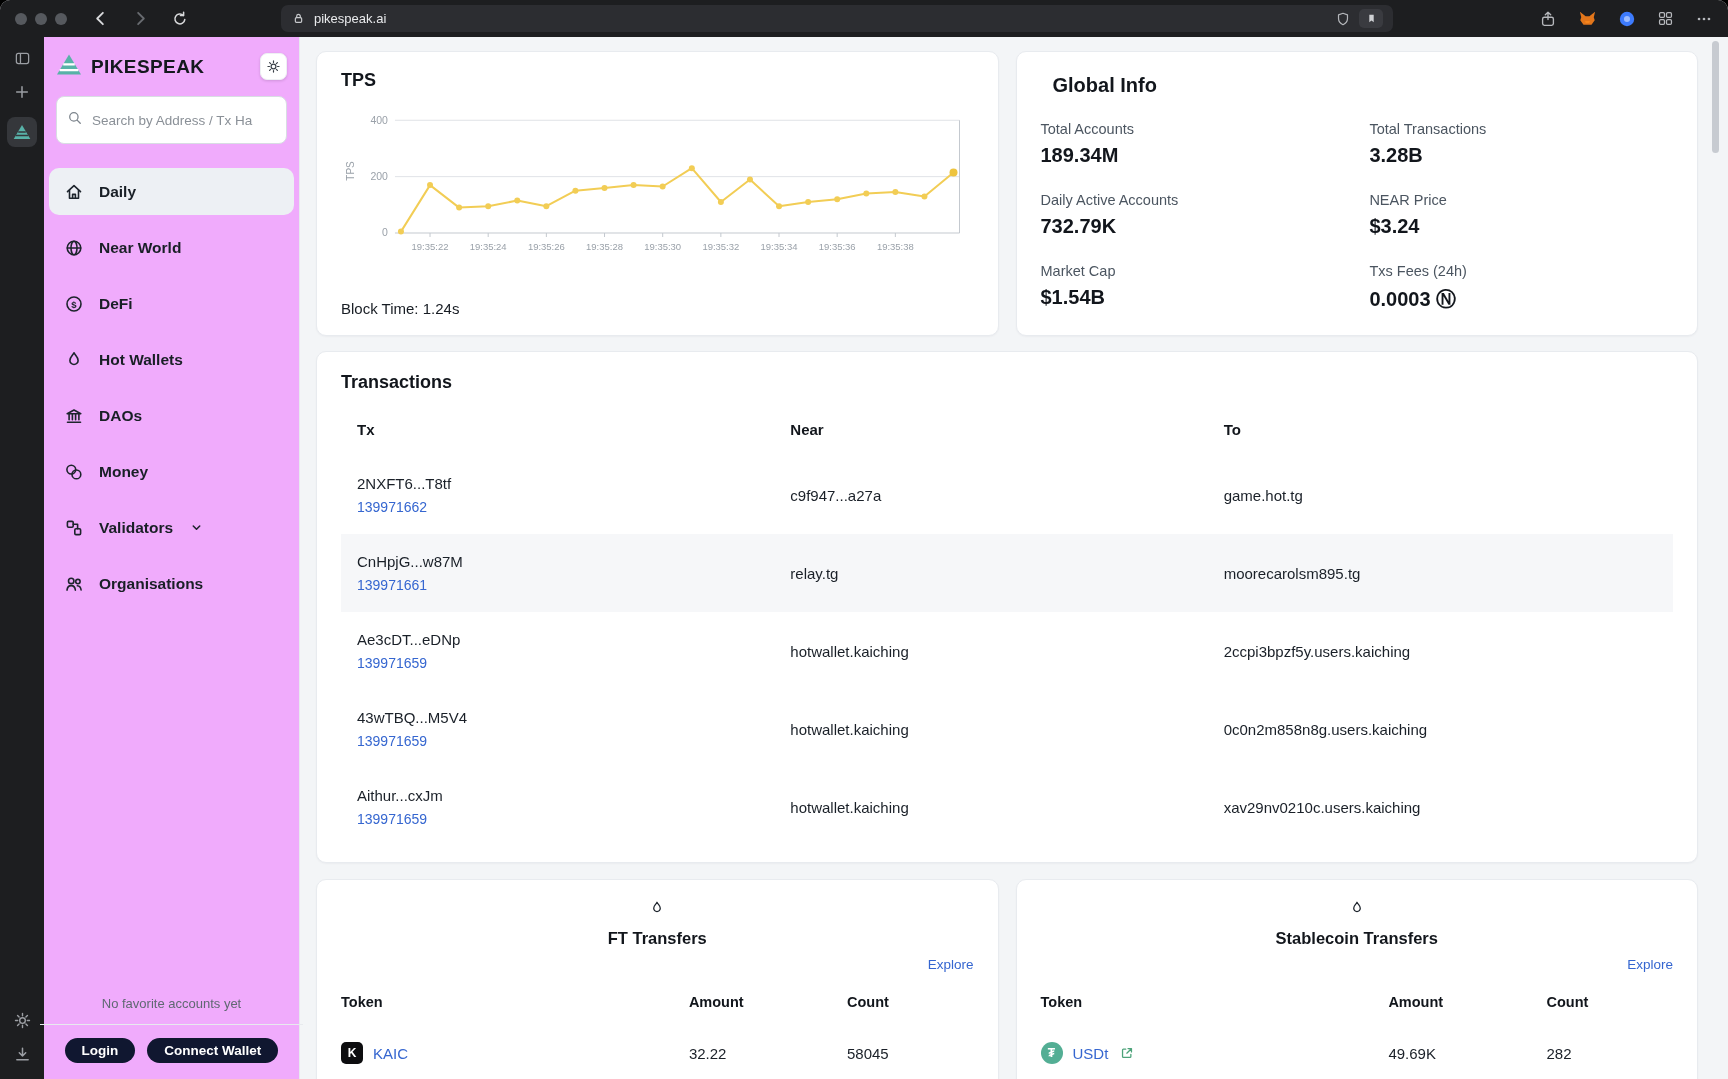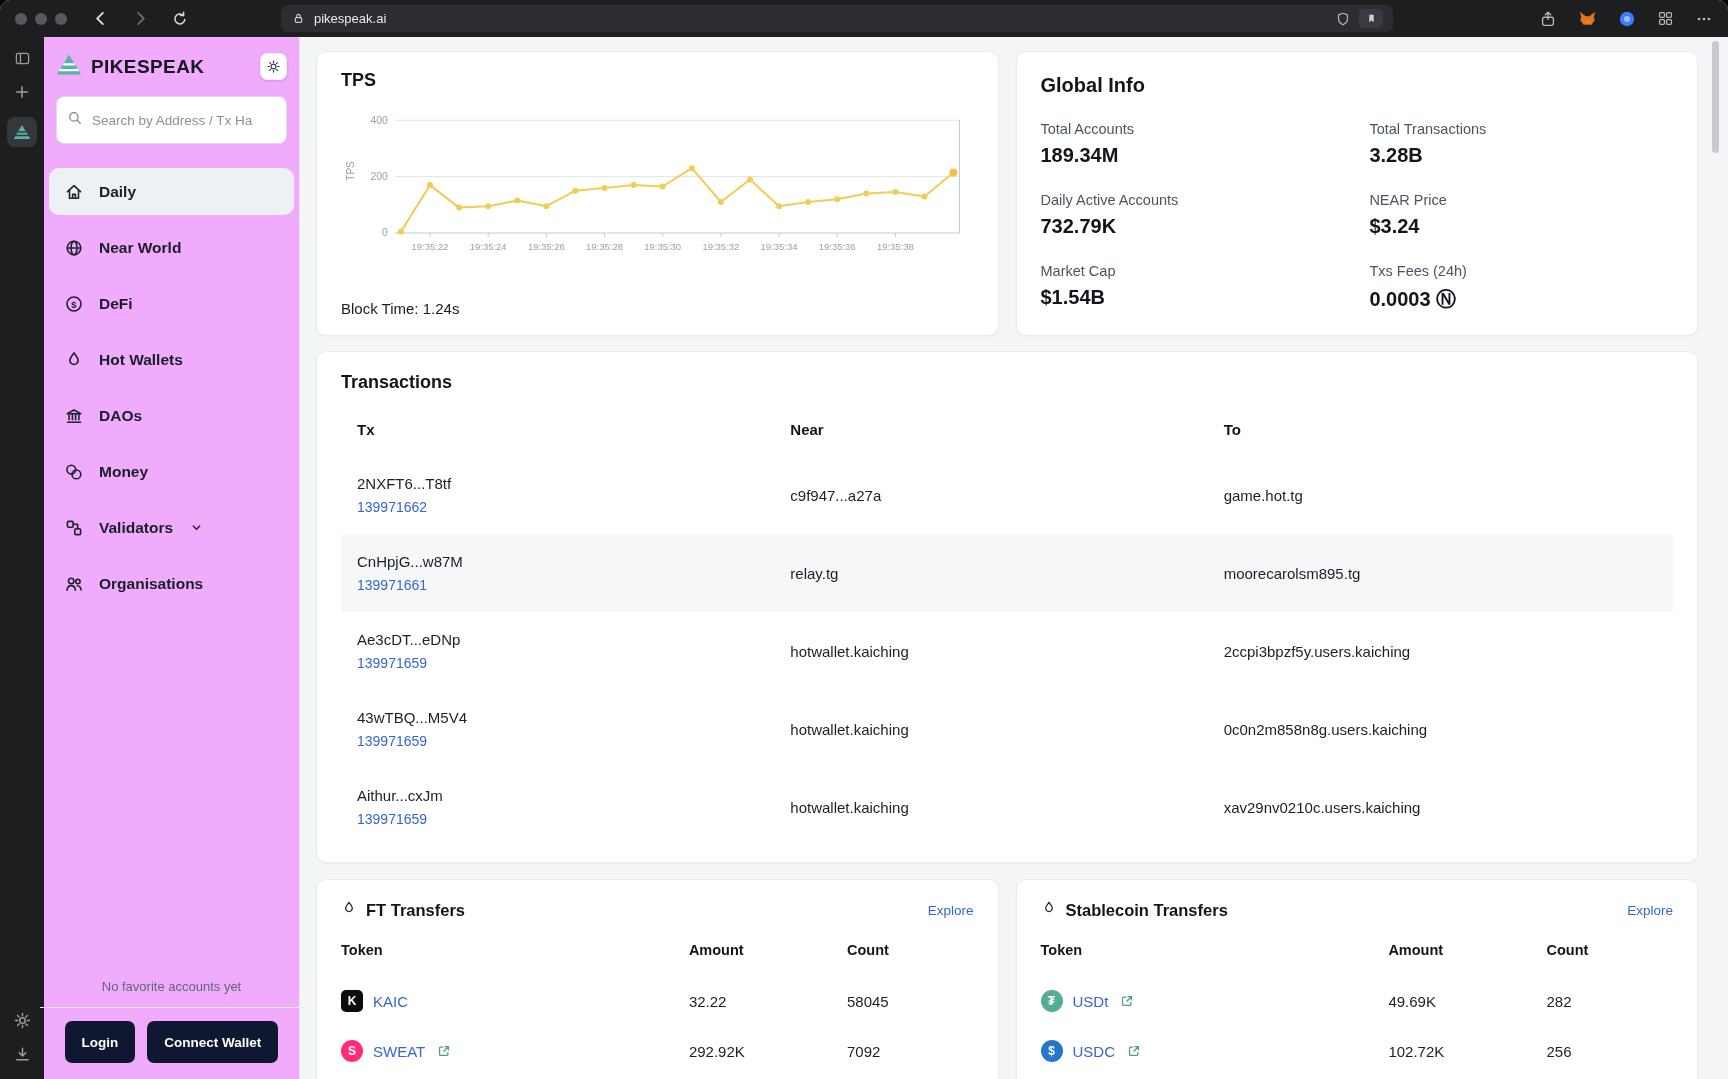--- a/index.html
+++ b/index.html
@@ -50,51 +50,51 @@
   .search input::placeholder { color:#8a9097; }
   .nav { margin-top:24px; display:flex; flex-direction:column; gap:9px; }
   .nav-item { height:47px; display:flex; align-items:center; gap:15px; padding:0 15px; margin:0 -7px;
               border-radius:10px; font-size:15.5px; font-weight:600; color:#191f26; cursor:pointer; }
   .nav-item.active { background:#edf0f4; }
   .nav-ico, .chev { display:flex; }
   .side-bottom { margin-top:auto; }
   .fav-note { font-size:13px; color:#5f6872; text-align:center; padding:10px 0 13px; }
   .side-actions { border-top:1px solid #e7eaee; margin:0 -16px; padding:13px 16px 2px;
                   display:flex; justify-content:center; gap:12px; }
-  .btn-dark { background:#101730; color:#fff; border:0; border-radius:7px; height:42px; padding:0 17px;
+  .btn-dark { background:#101730; color:#fff; border:0; border-radius:15px; height:25px; padding:0 17px;
               font:600 13.5px "Liberation Sans",sans-serif; cursor:pointer; white-space:nowrap; }
 
   
   .content { flex:1; min-width:0; padding:14px 30px 0 16px; display:flex; flex-direction:column;
              gap:16px; overflow:hidden; }
   .card { background:#fff; border:1px solid #e8ebef; border-radius:10px;
           box-shadow:0 1px 2px rgba(16,24,40,.04); }
   .row-top { display:grid; grid-template-columns:1fr 1fr; gap:17px; height:284px; flex:none; }
   .tps-card { padding:18px 24px; display:flex; flex-direction:column; }
   .card-title { font-size:18px; font-weight:700; color:#12161c; }
   .tps-svg { margin-top:2px; }
   .block-time { margin-top:auto; font-size:15px; color:#171c23; }
   .global-card { padding:22px 24px; }
-  .gi-title { font-size:20px; font-weight:700; color:#12161c; margin-bottom:24px; }
+  .gi-title { font-size:20px; font-weight:700; color:#12161c; margin-bottom:24px;margin-left:12px; }
   .stats-grid { display:grid; grid-template-columns:52% 48%; row-gap:25px; }
   .stat-label { font-size:14.5px; color:#4b5560; margin-bottom:7px; }
   .stat-value { font-size:20px; font-weight:700; color:#12161c; }
 
   .tx-card { padding:20px 24px 16px; flex:none; }
   .tx-title { margin-bottom:28px; }
   .tbl-head, .tx-row { display:grid; grid-template-columns:1fr 1fr 1fr; }
   .tbl-head { padding:0 16px 18px; font-size:15px; font-weight:700; color:#12161c; }
   .tx-row { align-items:center; padding:19px 16px; font-size:15px; color:#1a2028; cursor:default; }
   .tx-row.hl { background:#f6f7f9; }
   .tx-hash { margin-bottom:7px; }
   .tx-block { font-size:14px; color:#3566d0; cursor:pointer; }
 
   .row-bottom { display:grid; grid-template-columns:1fr 1fr; gap:17px; flex:none; min-height:300px; }
   .mini-card { padding:20px 24px; }
-  .mini-head { display:flex; align-items:center; gap:9px; }
+  .mini-head { display:flex; align-items:center; gap:9px;flex-direction:column; }
   .mini-title { font-size:16.5px; font-weight:700; color:#12161c; }
   .explore { margin-left:auto; font-size:13.5px; color:#3566d0; cursor:pointer; }
   .tok-table { margin-top:22px; }
   .tok-head { display:grid; grid-template-columns:55% 25% 20%; font-size:14.5px; font-weight:700;
               color:#12161c; padding-bottom:18px; }
   .tok-row { display:grid; grid-template-columns:55% 25% 20%; align-items:center; padding:14px 0;
              font-size:15px; color:#1a2028; }
   .tok-cell { display:flex; align-items:center; gap:10px; }
   .tok-ico { width:22px; height:22px; display:flex; align-items:center; justify-content:center;
              color:#fff; font-size:12px; font-weight:700; flex:none; }

